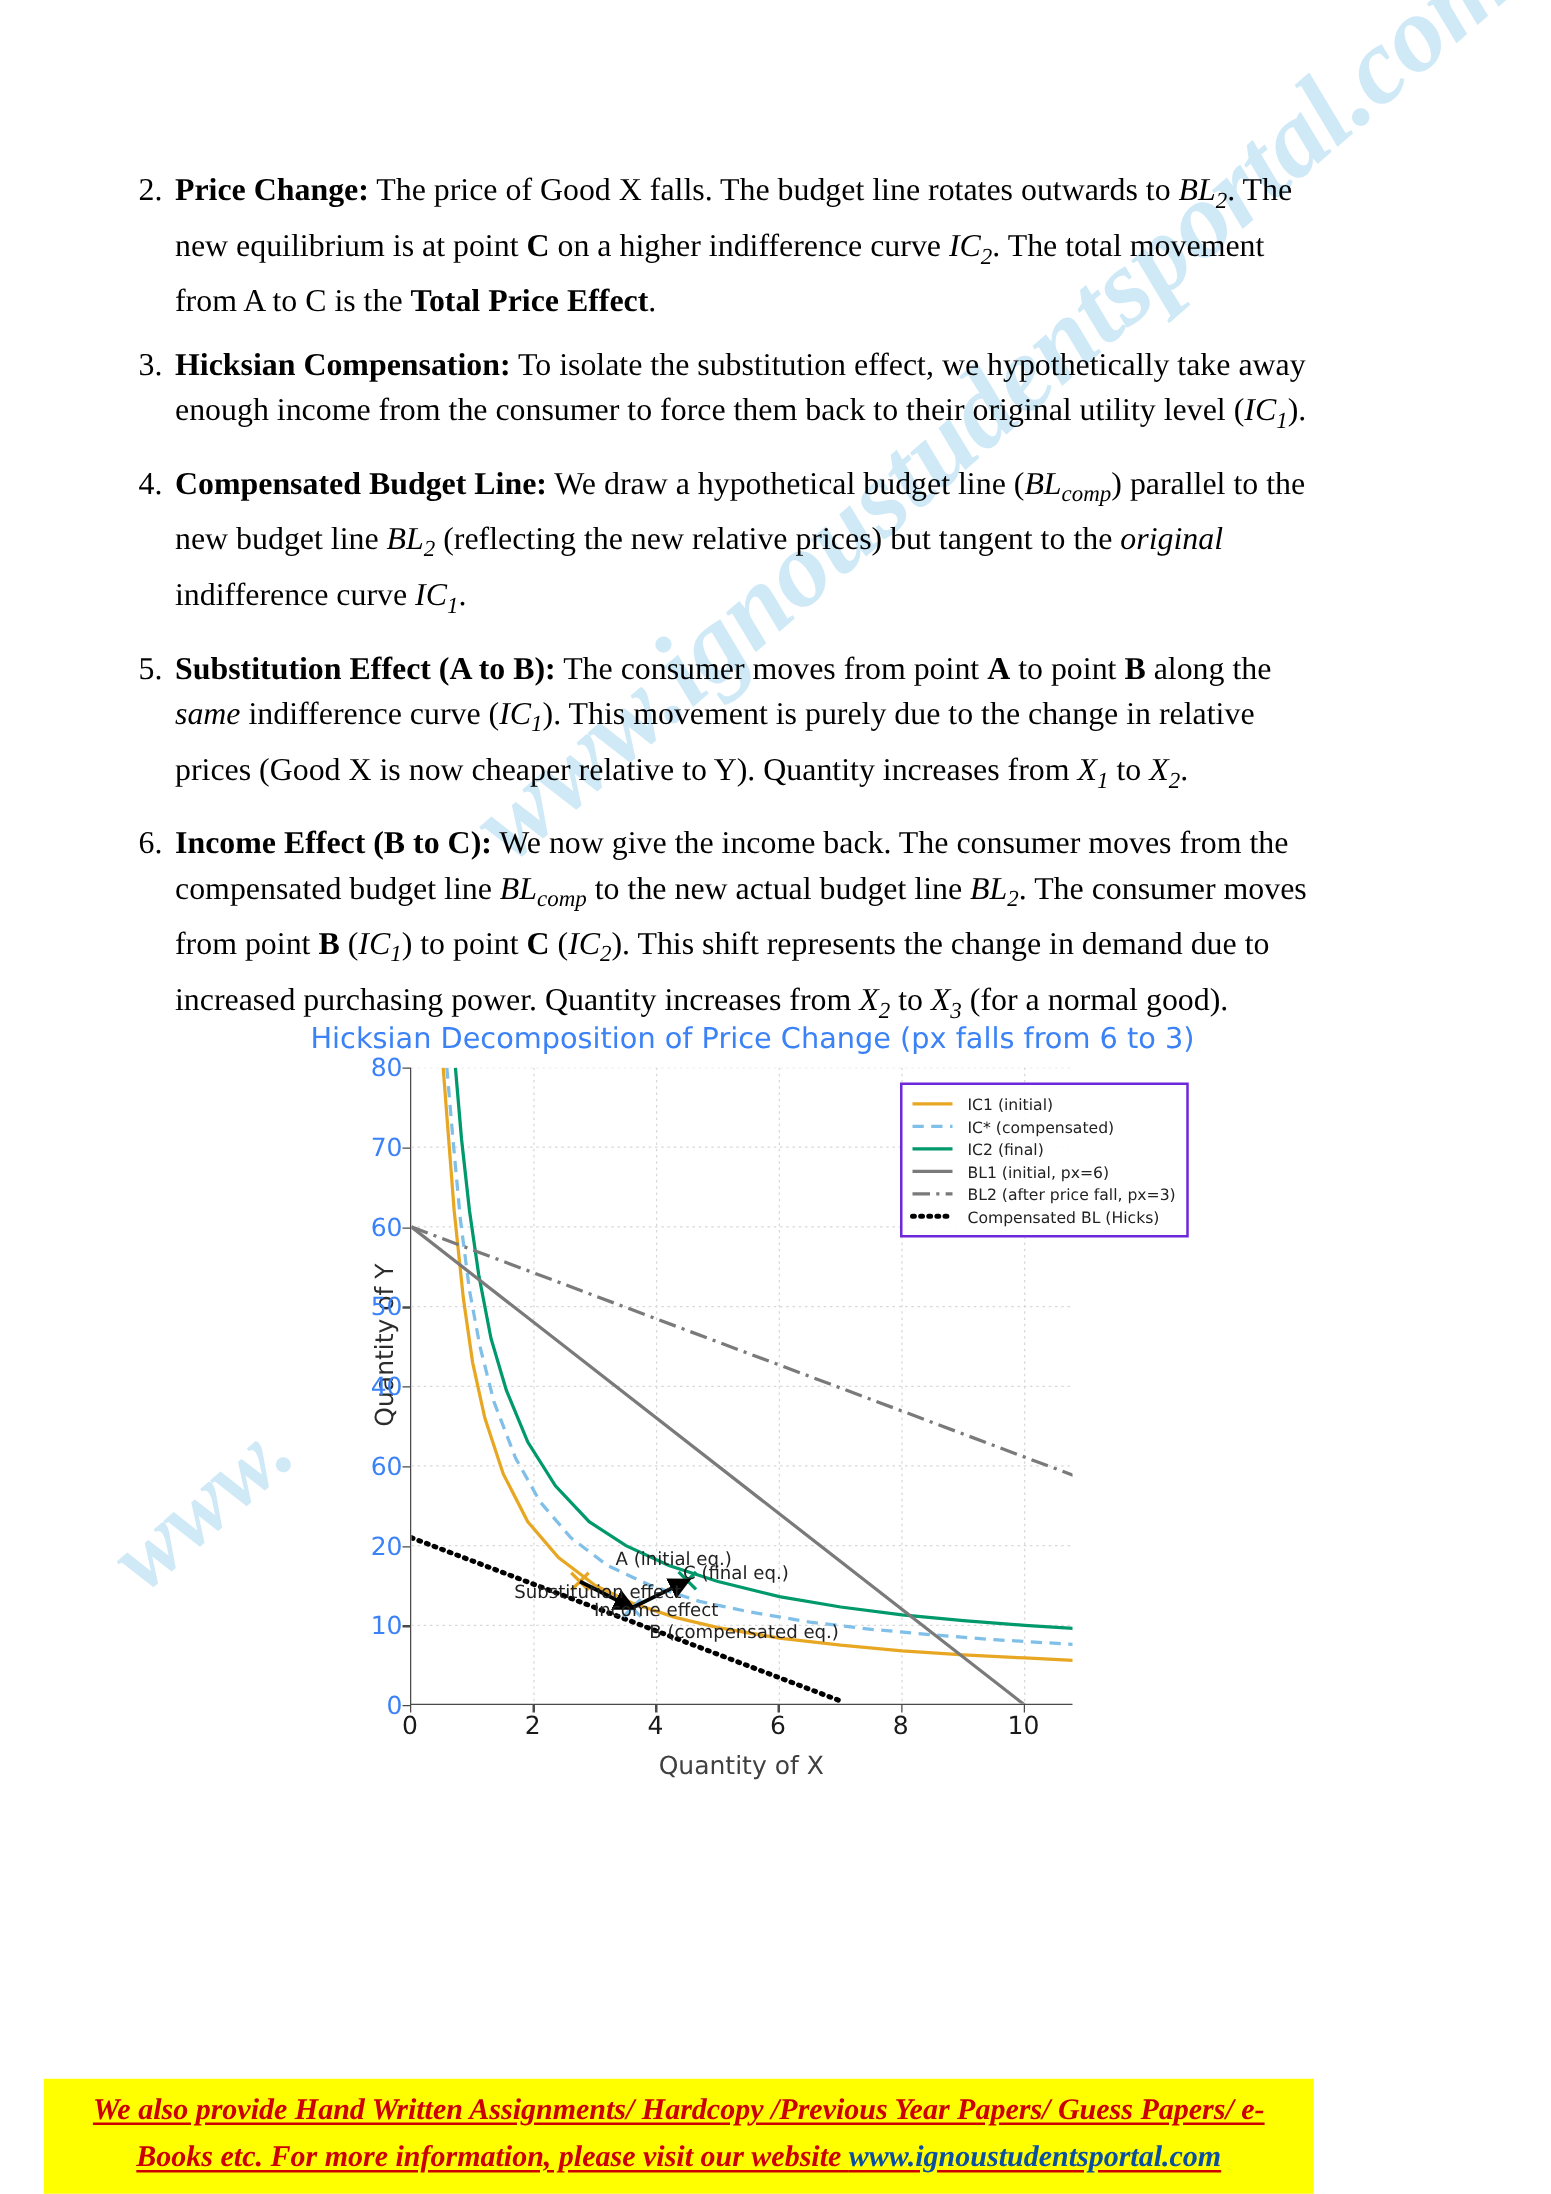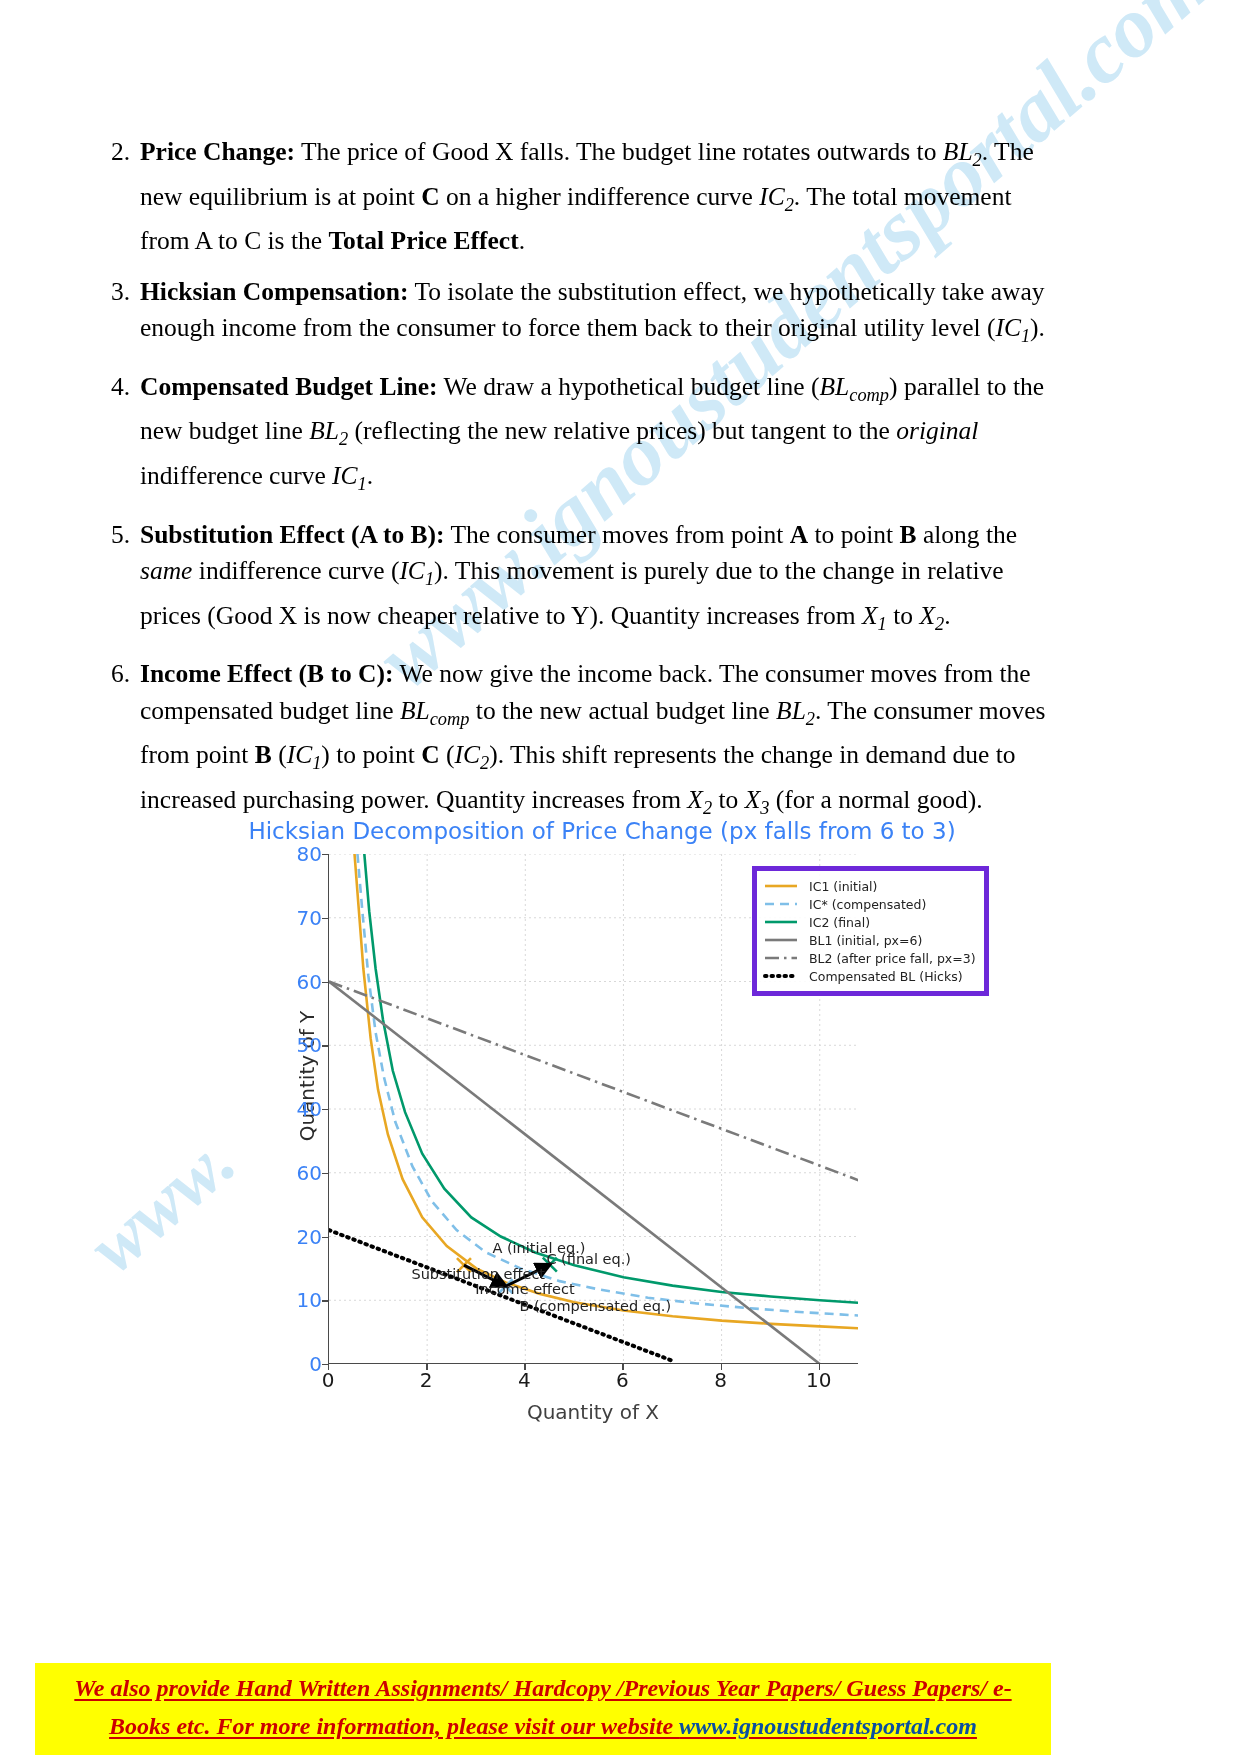--- a/index.html
+++ b/index.html
@@ -134,22 +134,22 @@
     transform:translateX(-50%);
   }
   .xtick-mark{
     position:absolute;
     top:510px;width:1.4px;height:6px;background:#4a4a4a;
   }
 
   
   .legend{
     position:absolute;
-    left:424px;top:12px;
-    border:5px solid #6d28d9;
+    left:392px;top:12px;
+    border:2px solid #6d28d9;
     background:rgba(255,255,255,0.88);
     padding:6px 8px 6px 6px;
     z-index:9;
   }
   .legend-row{
     display:flex;align-items:center;
     height:18px;
   }
   .legend-key{
     width:38px;height:14px;position:relative;margin-right:8px;flex:0 0 38px;

